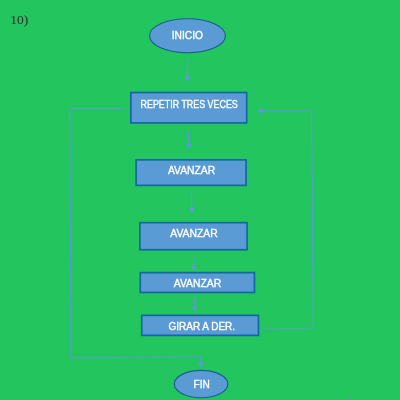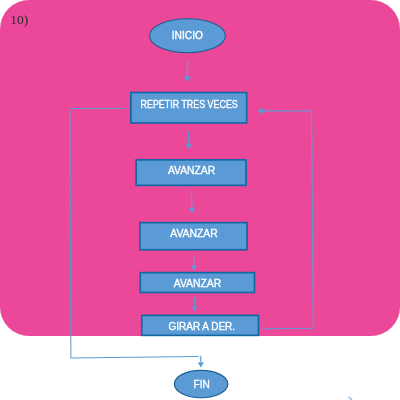--- a/index.html
+++ b/index.html
@@ -1,17 +1,17 @@
 <!DOCTYPE html>
 <html><head>
 <meta charset="utf-8">
 <style>
   html, body { margin:0; padding:0; }
   body { width:400px; height:400px; background:#ffffff; font-family:"Liberation Sans", sans-serif; overflow:hidden; }
-  #page { transform:translateZ(0); position:relative; width:400px; height:336px; background:#ec4899;border-radius:29px; }
+  #page { transform:translateZ(0); position:relative; width:400px; height:400px; background:#22c55e; }
   #flow { position:absolute; left:0; top:0; }
   .qnum { position:absolute; font-family:"Liberation Serif", serif; font-size:13.5px; line-height:13.5px; color:#2b2b2b; white-space:nowrap;
           -webkit-font-smoothing:antialiased; transform:translateZ(0); }
 </style>
 </head>
 <body>
 
 <div id="page">
   <div class="qnum" style="left:10.2px; top:12.9px;">10)</div>
   <svg id="flow" width="400" height="400" viewBox="0 0 400 400">

